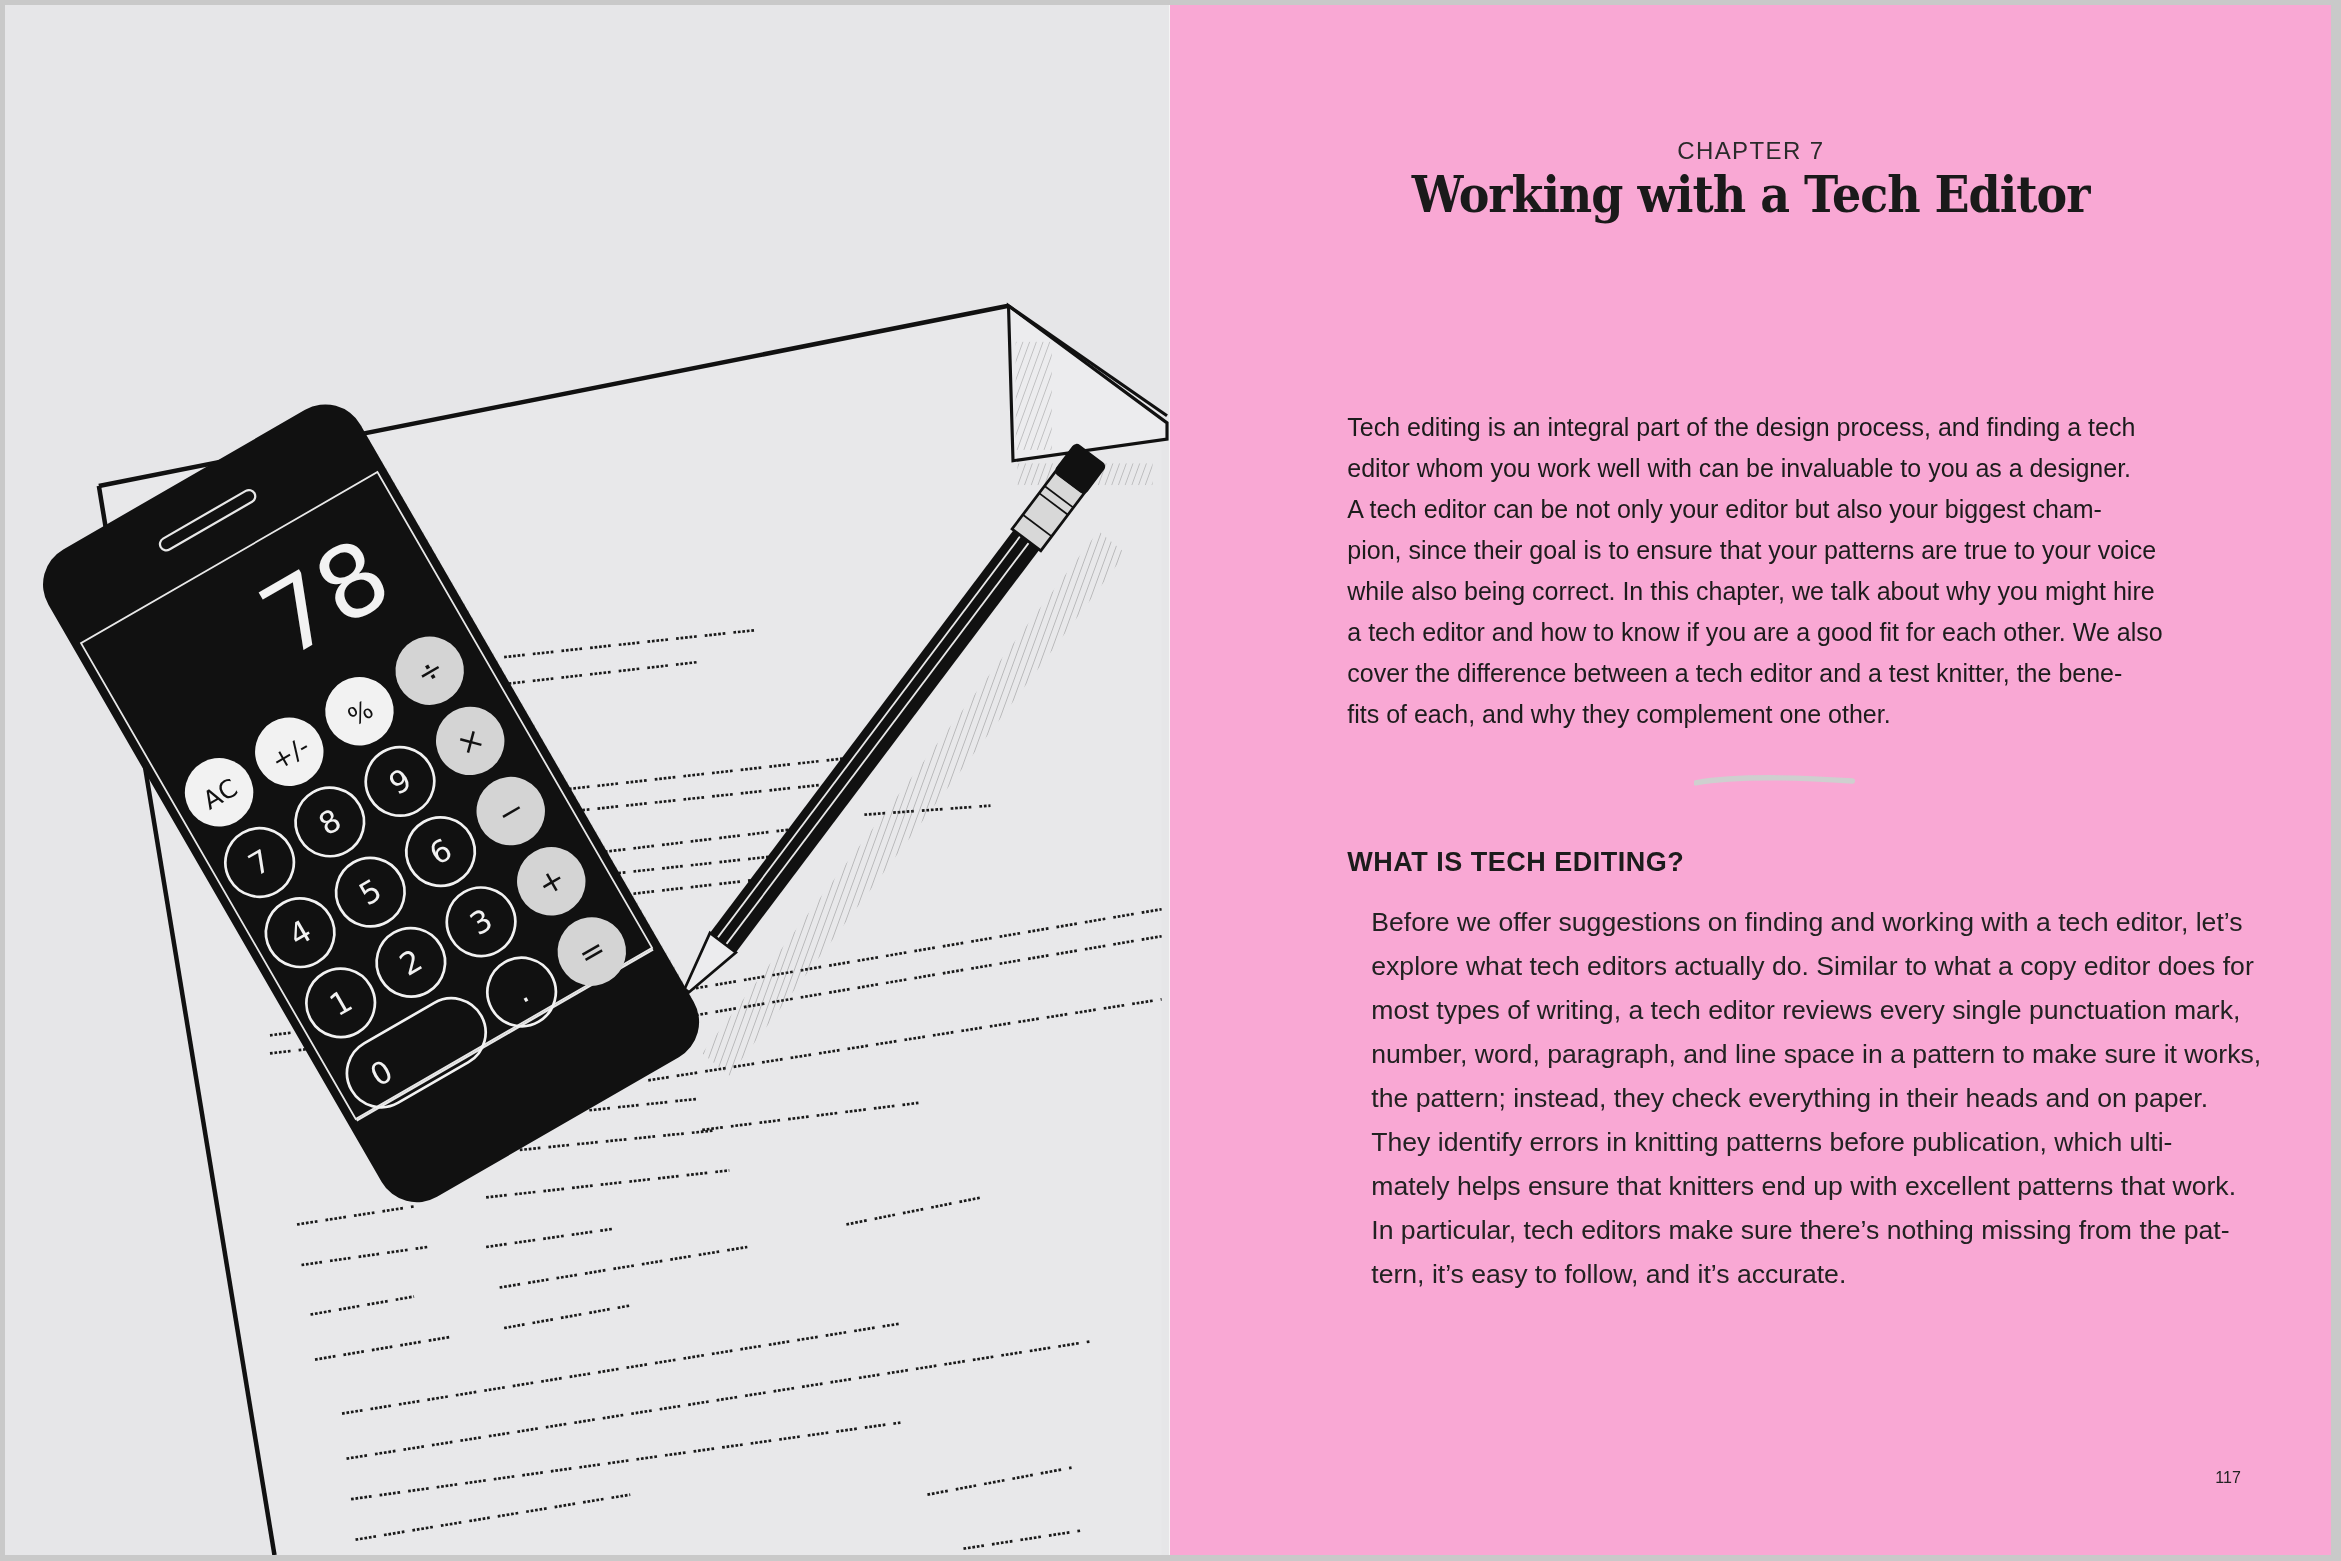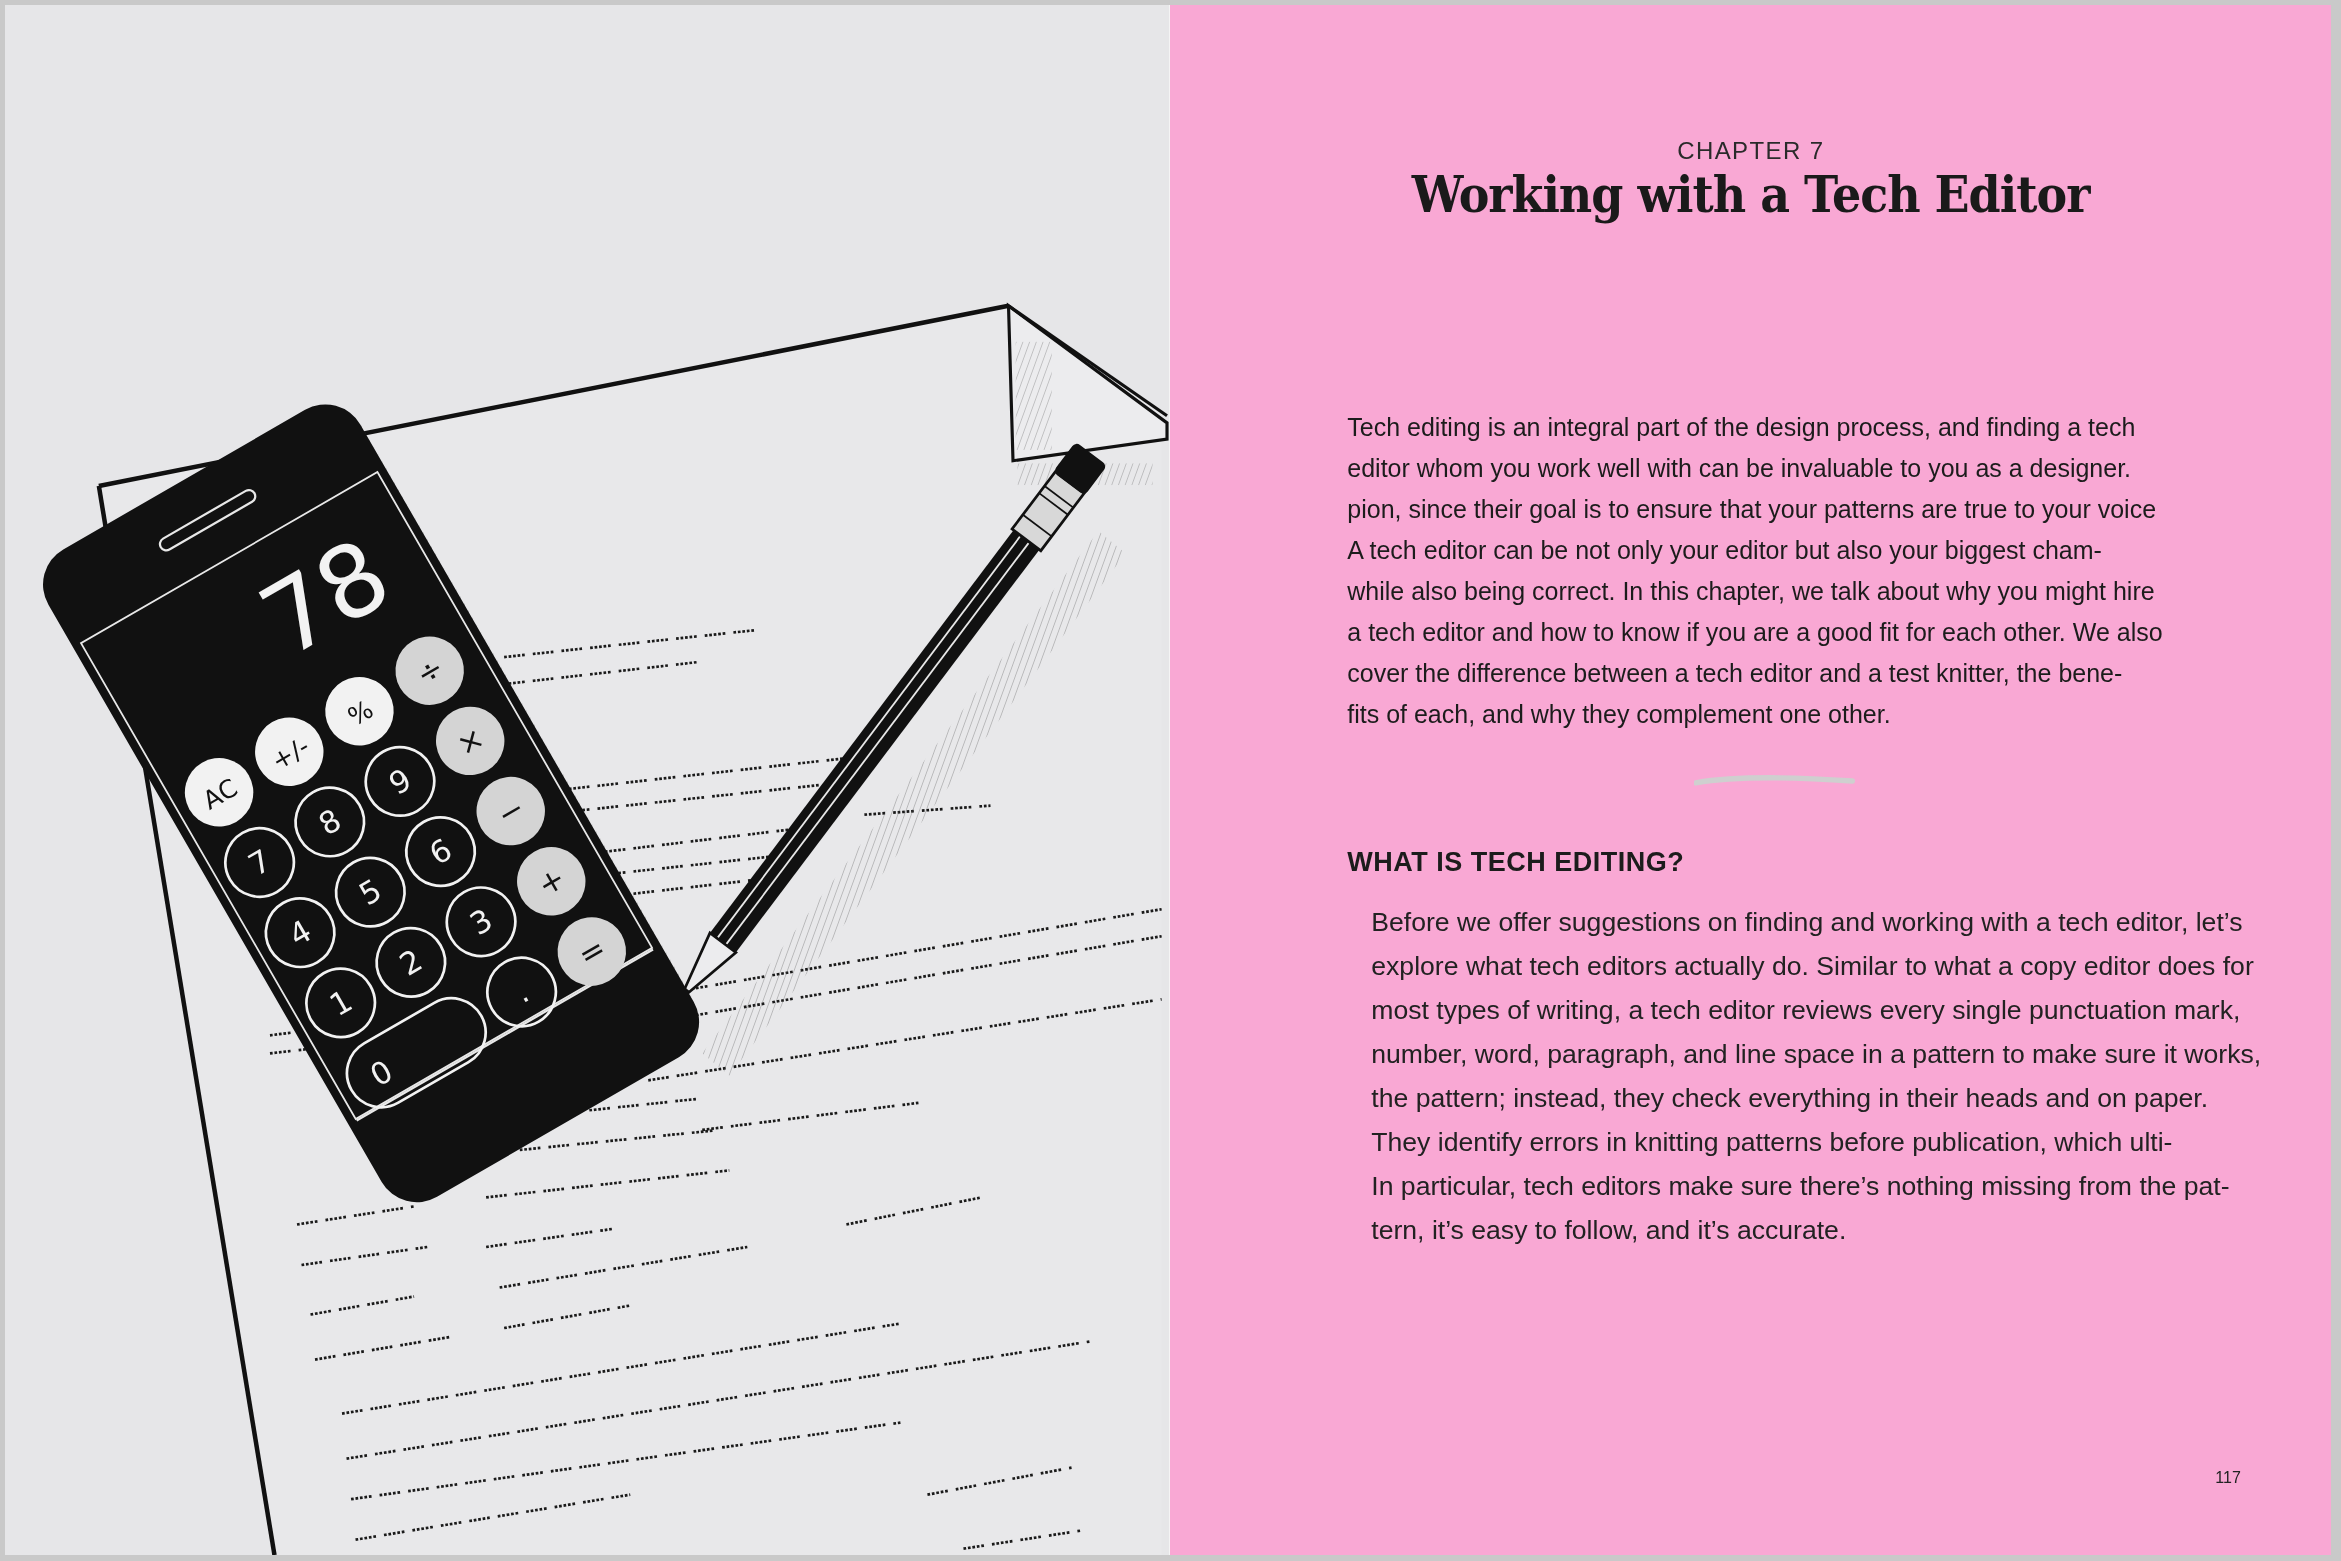--- a/index.html
+++ b/index.html
@@ -230,41 +230,42 @@
   <div class="gutter"></div>
 
   <div class="page-right">
     <div class="chapter-label">CHAPTER 7</div>
     <h1 class="chapter-title" style="margin:0;">Working with a Tech Editor</h1>
 
     <div class="content">
       <p class="intro">
         <span>Tech editing is an integral part of the design process, and finding a tech</span>
         <span>editor whom you work well with can be invaluable to you as a designer.</span>
+        <span>A tech editor can be not only your editor but also your biggest cham-</span>
         <span>pion, since their goal is to ensure that your patterns are true to your voice</span>
-        <span>A tech editor can be not only your editor but also your biggest cham-</span>
         <span>while also being correct. In this chapter, we talk about why you might hire</span>
         <span>a tech editor and how to know if you are a good fit for each other. We also</span>
         <span>cover the difference between a tech editor and a test knitter, the bene-</span>
         <span>fits of each, and why they complement one other.</span>
       </p>
 
       <svg class="ornament" width="162" height="18" viewBox="0 0 180 20">
         <path d="M2,12 Q60,2 176,10" stroke="#cfcfcf" stroke-width="6" fill="none" stroke-linecap="round"></path>
       </svg>
 
       <h2 class="section-heading">WHAT IS TECH EDITING?</h2>
 
       <p class="body-text">
         <span>Before we offer suggestions on finding and working with a tech editor, let’s</span>
         <span>explore what tech editors actually do. Similar to what a copy editor does for</span>
         <span>most types of writing, a tech editor reviews every single punctuation mark,</span>
         <span>number, word, paragraph, and line space in a pattern to make sure it works,</span>
         <span>the pattern; instead, they check everything in their heads and on paper.</span>
         <span>They identify errors in knitting patterns before publication, which ulti-</span>
+        <span>mately helps ensure that knitters end up with excellent patterns that work.</span>
         <span>In particular, tech editors make sure there’s nothing missing from the pat-</span>
         <span>tern, it’s easy to follow, and it’s accurate.</span>
       </p>
     </div>
 
     <div class="page-number" style="left:1045px;">117</div>
   </div>
 </div>
 
 

